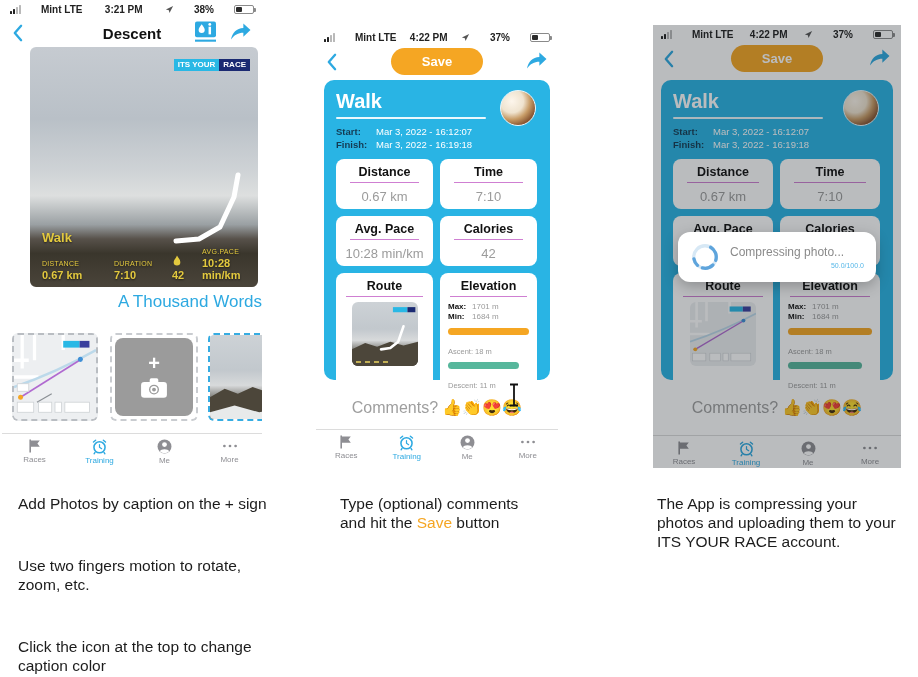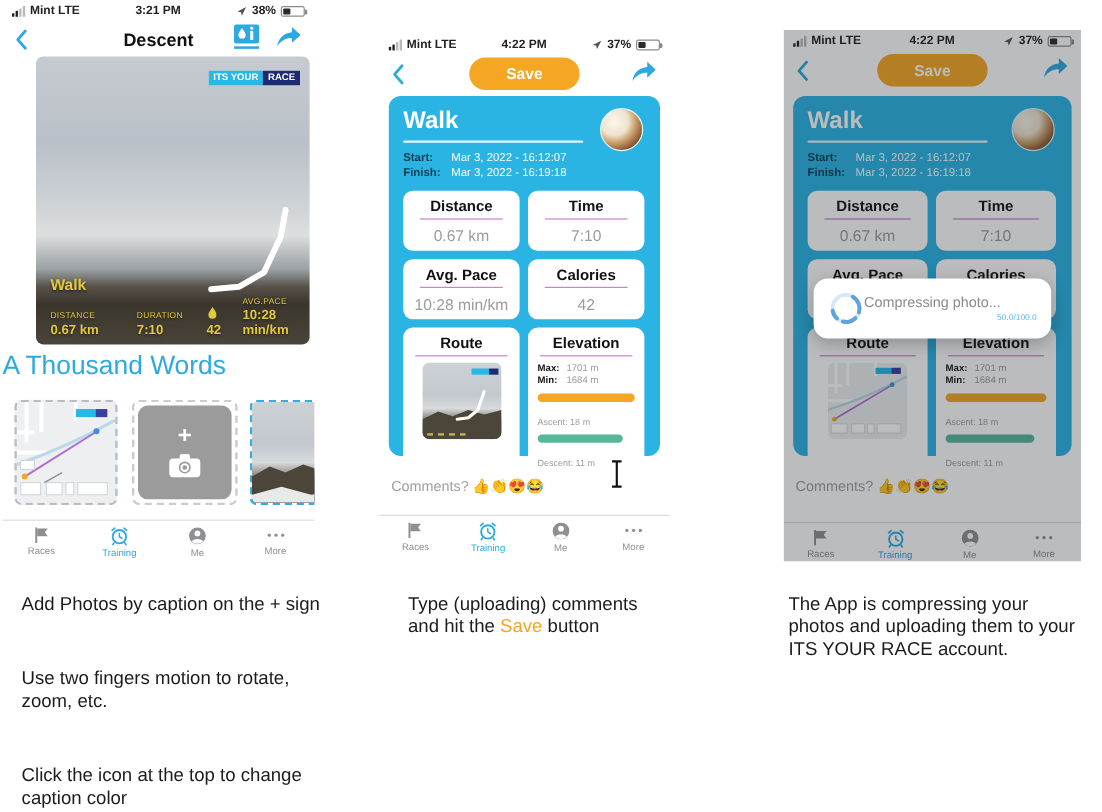--- a/index.html
+++ b/index.html
@@ -8,21 +8,21 @@
   .page { position:relative; width:918px; height:677px; background:#fff; overflow:hidden; }
 
   .phone { position:absolute; background:#fff; overflow:hidden; }
   #phone1 { left:2px; top:0; width:260px; height:466px; }
   #phone2 { left:316px; top:28px; width:242px; height:434px; }
   #phone3 { left:653px; top:25px; width:248px; height:443px; }
 
   
   .statusbar { position:absolute; top:0; left:0; right:0; height:18px; display:flex; align-items:center;
                justify-content:space-between; padding:0 8px; font-size:10px; color:#222; font-weight:bold; }
-  .sb-left, .sb-right { display:flex; align-items:center; gap:4px; }
+  .sb-left, .sb-right { display:flex; align-items:center; gap:20px; }
   .signal { display:inline-flex; align-items:flex-end; gap:1px; height:9px; }
   .signal i { display:block; width:2px; background:#222; border-radius:0.5px; }
   .signal i:nth-child(1){height:3px} .signal i:nth-child(2){height:5px}
   .signal i:nth-child(3){height:7px; background:#b9b9b9} .signal i:nth-child(4){height:9px; background:#b9b9b9}
   .battery { position:relative; width:20px; height:9px; border:1px solid #8a8a8a; border-radius:2px; padding:1px; }
   .battery::after { content:""; position:absolute; right:-3px; top:2px; width:2px; height:4px; background:#8a8a8a; border-radius:0 1px 1px 0; }
   .battery-fill { display:block; height:100%; width:37%; background:#2b2b2b; border-radius:1px; }
 
   
   .navrow { position:absolute; left:0; right:0; display:flex; align-items:center; padding:0 10px; }
@@ -42,21 +42,21 @@
   .iyr-badge .b1 { background:#29b8e5; padding:0 4px; }
   .iyr-badge .b2 { background:#1b2a72; padding:0 4px; }
   .route-line { position:absolute; inset:0; }
   .photo-overlay { position:absolute; left:0; right:0; bottom:6px; color:#e3c93e; text-shadow:0 1px 2px rgba(0,0,0,.55); }
   .po-title { font-size:13px; font-weight:bold; margin:0 0 3px 12px; }
   .po-stats { display:flex; align-items:flex-end; padding:0 12px; }
   .po-col { display:flex; flex-direction:column; }
   .po-col .lb { font-size:7px; letter-spacing:.3px; }
   .po-col .vl { font-size:11px; font-weight:bold; margin-top:2px; }
   .po-c1{width:72px} .po-c2{width:58px} .po-c3{width:30px; align-items:flex-start} .po-c4{flex:1}
-  .photo-caption { position:absolute; left:0; right:0; top:292px; text-align:left; color:#2da9e1; font-size:22px; }
+  .photo-caption { position:absolute; left:0; right:0; top:292px; text-align:right; color:#2da9e1; font-size:17px; }
 
   
   .thumbrow { position:absolute; left:0; top:333px; height:92px; }
   .thumb { position:absolute; top:0; width:86px; height:88px; border-radius:6px; overflow:hidden; }
   .thumb-map { left:10px; border:2px dashed #b9bdc2; background:#edeff1; }
   .thumb-add { left:108px; width:88px; border:2px dashed #c9ccd0; background:#fff; display:flex; align-items:center; justify-content:center; }
   .thumb-add .inner { width:78px; height:78px; border-radius:8px; background:#9b9b9b; display:flex; flex-direction:column; align-items:center; justify-content:center; gap:7px; }
   .thumb-add .plus { color:#fff; font-size:20px; font-weight:bold; line-height:14px; }
   .thumb-photo { left:206px; border:2px dashed #35ace2; }
 
@@ -97,28 +97,28 @@
   .bcell .u { height:1px; background:#cf7fd2; margin:3px 2px 5px; }
   .route-thumb { width:66px; height:64px; margin:1px auto 0; border-radius:6px; overflow:hidden; }
   .elev-row { display:flex; font-size:8px; line-height:10px; }
   .elev-row .l { width:24px; font-weight:bold; color:#111; }
   .elev-row .r { color:#9b9b9b; }
   .bar { height:7px; border-radius:4px; margin-top:6px; }
   .bar.orange { background:#f5a623; width:100%; }
   .bar.teal { background:#57b79c; width:88%; }
   .bar-cap { font-size:7.5px; color:#9b9b9b; margin-top:12px; }
 
-  .comments { position:absolute; left:10px; right:10px; font-size:12px; color:#9e9e9e; }
+  .comments { position:absolute; left:10px; right:10px; font-size:16px; color:#9e9e9e;text-align:center; }
   #phone2 .comments { top:370px; }
   #phone3 .comments { top:373px; }
 
   
   .dim-overlay { position:absolute; inset:0; background:rgba(28,34,40,0.30); z-index:5; }
   .toast { position:absolute; left:25px; top:207px; width:198px; height:50px; background:#fff; border-radius:12px;
-           box-shadow:0 4px 14px rgba(0,0,0,.25); z-index:6; display:flex; align-items:center; padding:0 12px; }
+           box-shadow:0 4px 14px rgba(0,0,0,.25); z-index:6; display:flex; align-items:center; padding:0 12px; gap:10px; }
   .toast-text { flex:1; }
   .toast-msg { font-size:12px; color:#8a8a8a; }
   .toast-progress { font-size:7px; color:#56b7e8; text-align:right; margin-top:3px; }
   .spinner { animation:spin 1.2s linear infinite; }
   @keyframes spin { to { transform:rotate(360deg);} }
 
   
   .caption-block { position:absolute; font-size:15.5px; line-height:19px; color:#1c1c1c; }
   #cap-left { left:18px; top:494px; width:250px; }
   #cap-left p { margin-bottom:43px; }
@@ -605,21 +605,21 @@
     </div>
   </div>
 
   <div class="caption-block" id="cap-left">
     <p>Add Photos by caption on the + sign</p>
     <p>Use two fingers motion to rotate, zoom, etc.</p>
     <p>Click the icon at the top to change caption color</p>
   </div>
 
   <div class="caption-block" id="cap-mid">
-    <div>Type (uploading) comments</div>
+    <div>Type (optional) comments</div>
     <div><span>and hit the </span><span class="orange-word">Save</span><span> button</span></div>
   </div>
 
   <div class="caption-block" id="cap-right">
     <p>The App is compressing your photos and uploading them to your ITS YOUR RACE account.</p>
   </div>
 
 </div>
 
 </body></html>

